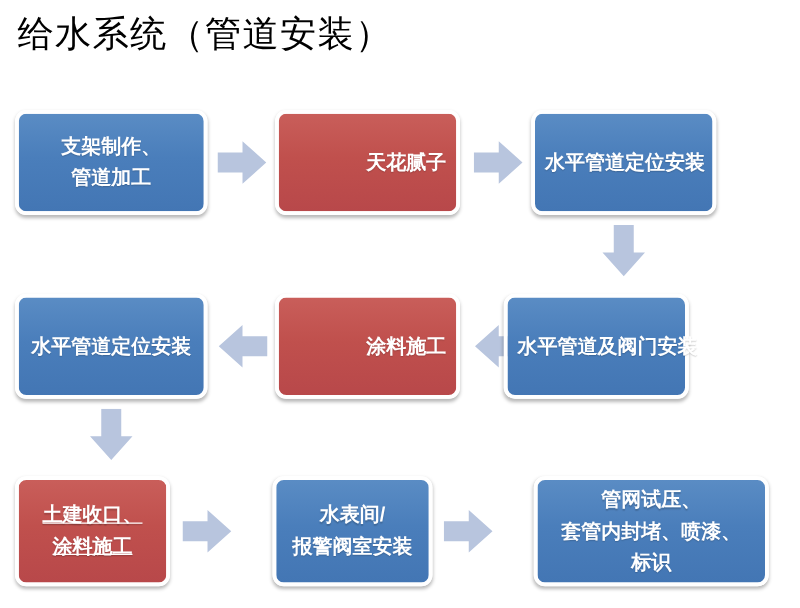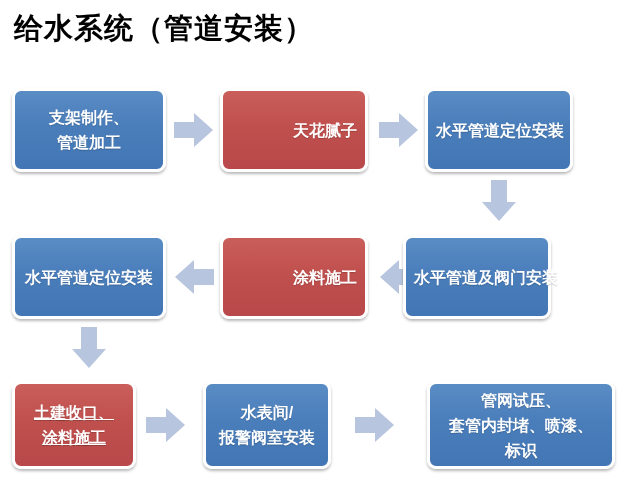--- a/index.html
+++ b/index.html
@@ -21,21 +21,21 @@
     height: 486px;
     background: #ffffff;
   }
 
   
   .title {
     position: absolute;
     left: 14px;
     top: 8px;
     font-family: "Liberation Serif", "DejaVu Serif", serif;
-    font-weight: bold;
+    font-weight: normal;
     font-size: 29px;
     letter-spacing: 1px;
     color: #000000;
     white-space: nowrap;
     line-height: 40px;
   }
 
   
   .box {
     position: absolute;
@@ -144,21 +144,21 @@
   <div class="box red" style="left:12px; top:381px; width:124px; height:88px;text-decoration:underline;">
     <span class="label">土建收口、涂料施工</span>
   </div>
 
   <div class="arrow" style="left:146px; top:407px;">
     <svg width="40" height="36" viewBox="0 0 40 36">
       <polygon points="0,10 20,10 20,1 39,18 20,35 20,26 0,26" fill="#b8c5de"></polygon>
     </svg>
   </div>
 
-  <div class="box blue" style="left:203px; top:381px; width:128px; height:88px;">
+  <div class="box blue" style="left:218px; top:381px; width:128px; height:88px;">
     <span class="label">水表间/报警阀室安装</span>
   </div>
 
   <div class="arrow" style="left:355px; top:407px;">
     <svg width="40" height="36" viewBox="0 0 40 36">
       <polygon points="0,10 20,10 20,1 39,18 20,35 20,26 0,26" fill="#b8c5de"></polygon>
     </svg>
   </div>
 
   <div class="box blue" style="left:427px; top:381px; width:188px; height:88px;">

